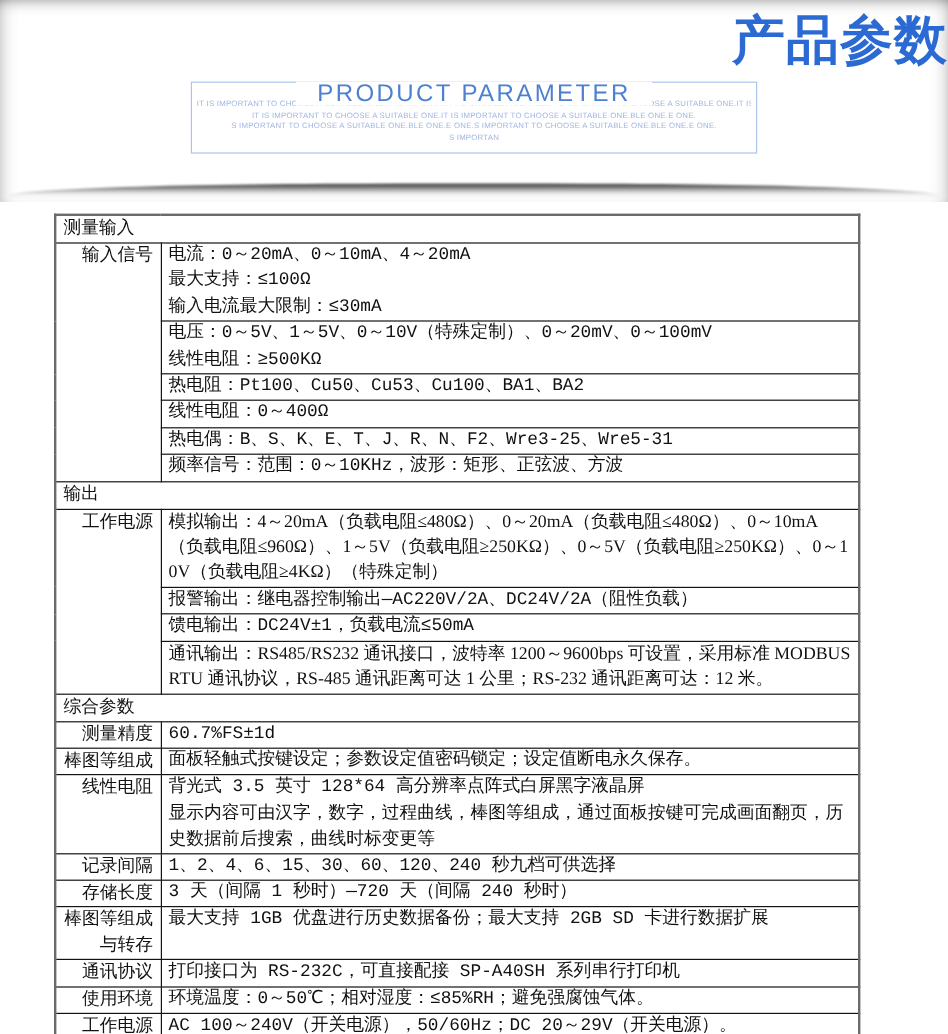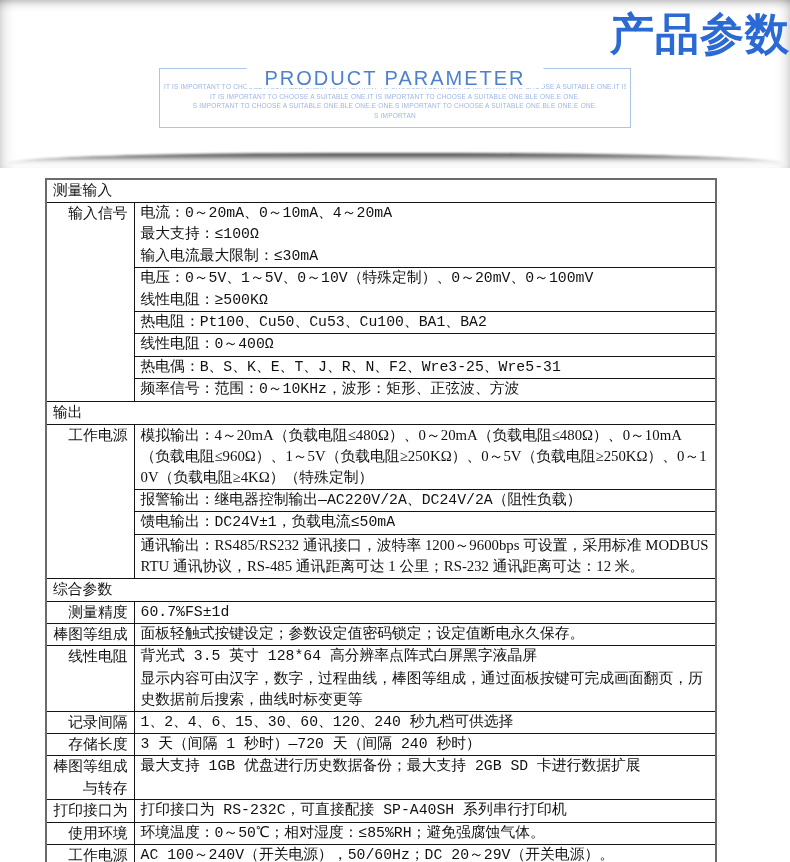--- a/index.html
+++ b/index.html
@@ -193,21 +193,21 @@
   <tr class="tall">
     <td class="lbl mid">
       <div>棒图等组成</div>
       <div>与转存</div>
     </td>
     <td>
       <div class="vline">最大支持 1GB 优盘进行历史数据备份；最大支持 2GB SD 卡进行数据扩展</div>
     </td>
   </tr>
   <tr>
-    <td class="lbl">打印接口为</td>
+    <td class="lbl">通讯协议</td>
     <td>
       <div class="vline">打印接口为 RS-232C，可直接配接 SP-A40SH 系列串行打印机</div>
     </td>
   </tr>
   <tr>
     <td class="lbl">使用环境</td>
     <td>
       <div class="vline">环境温度：0～50℃；相对湿度：≤85%RH；避免强腐蚀气体。</div>
     </td>
   </tr>

